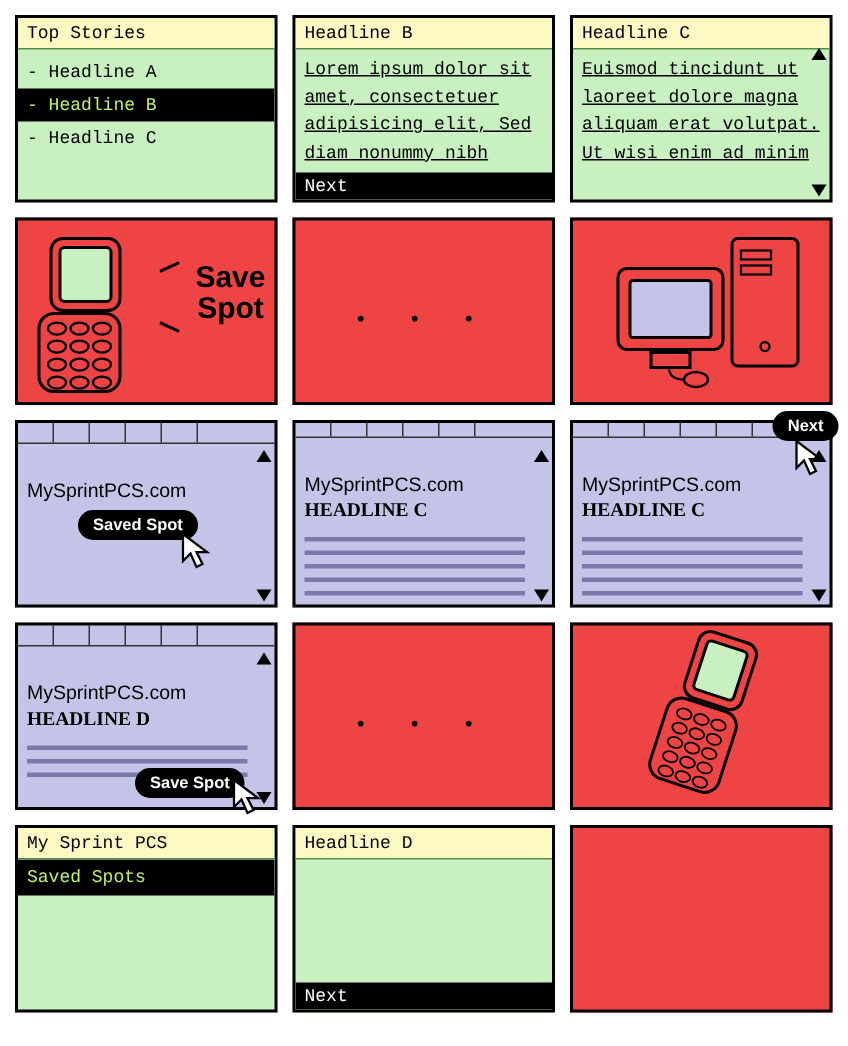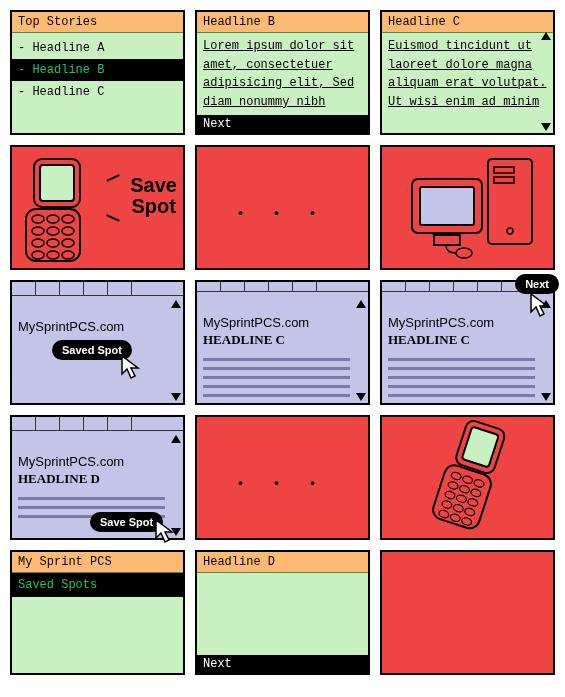--- a/index.html
+++ b/index.html
@@ -1,23 +1,23 @@
 <!DOCTYPE html>
 <html><head>
 <meta charset="utf-8">
 <style>
   * { box-sizing: border-box; margin: 0; padding: 0; }
   body { background: #fff; font-family: "Courier New", monospace; width: 565px; }
   .grid { display: grid; grid-template-columns: repeat(3, 175px); gap: 10px; padding: 10px; }
   .panel { width: 175px; height: 125px; border: 2px solid #000; background: #ef4444; position: relative; overflow: hidden; }
   .phone-panel { background: #c8f0c0; display: flex; flex-direction: column; }
-  .phone-title { font-size: 12px; padding: 3px 6px; border-bottom: 1px solid #4a8a4a; background: #fdba74; }
+  .phone-title { font-size: 12px; padding: 3px 6px; border-bottom: 1px solid #4a8a4a; background: #fef9c3; }
   .phone-body { flex: 1; padding: 4px 6px; font-size: 12px; line-height: 1.5; overflow: hidden; }
   .phone-item { padding: 2px 0; }
-  .phone-item.sel { background: #000; color: #22c55e; margin: 0 -6px; padding: 2px 6px; }
+  .phone-item.sel { background: #000; color: #bef264; margin: 0 -6px; padding: 2px 6px; }
   .phone-text { font-size: 12px; line-height: 1.55; text-decoration: underline; }
   .phone-soft { background: #000; color: #fff; font-size: 12px; padding: 2px 6px; margin-top: auto; }
   .scrolltri { position: absolute; right: 2px; width: 0; height: 0; border-left: 5px solid transparent; border-right: 5px solid transparent; }
   .tri-up { border-bottom: 8px solid #000; top: 20px; }
   .tri-dn { border-top: 8px solid #000; bottom: 2px; }
   .pc-panel { background: #c4c4e8; display: flex; flex-direction: column; }
   .pc-tabs { display: flex; height: 14px; border-bottom: 1px solid #333; }
   .pc-tab { width: 24px; border-right: 1px solid #333; }
   .pc-title { font-family: Liberation Sans, sans-serif; font-size: 13px; padding: 2px 6px; margin-top: 21px; }
   .pc-head { font-family: Georgia, serif; font-size: 13px; font-weight: bold; padding: 0 6px 4px; }

